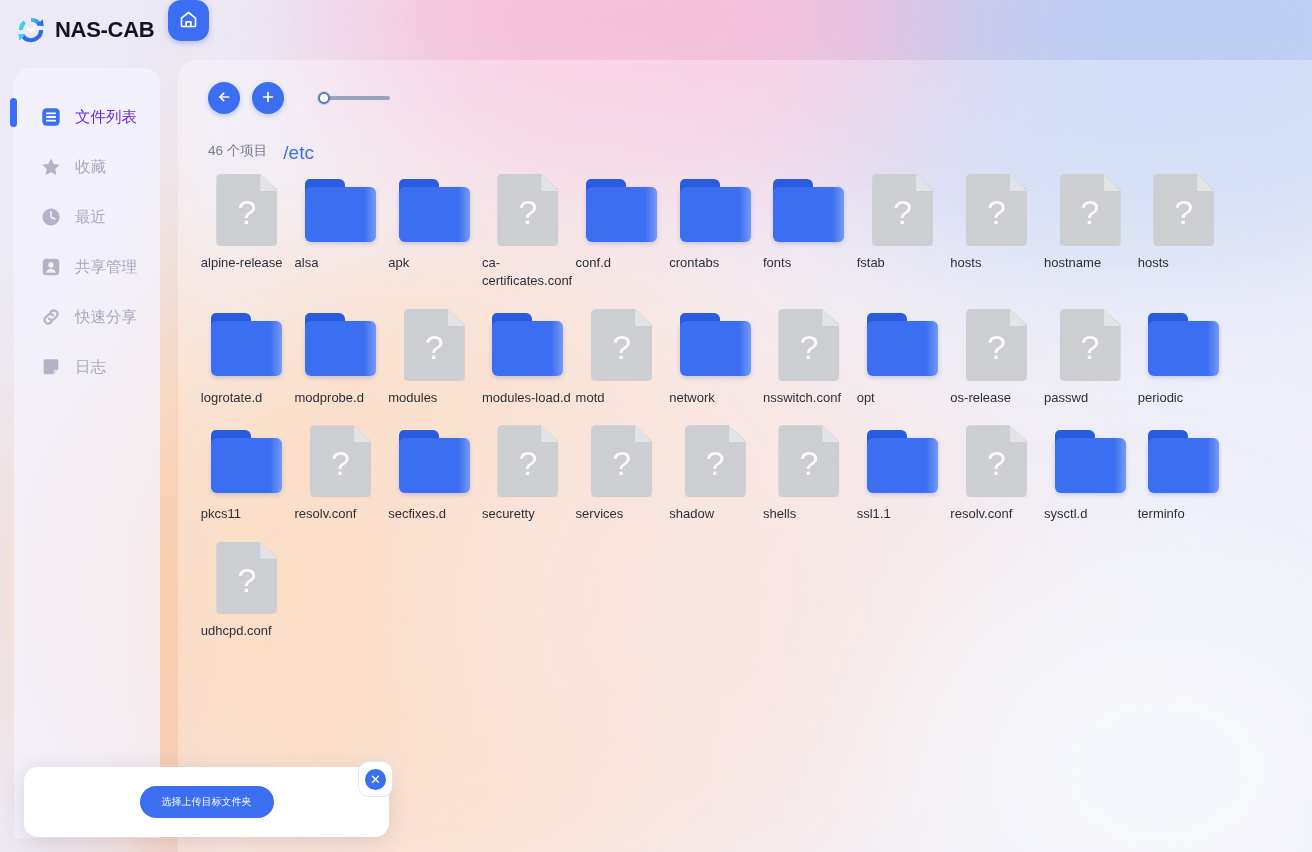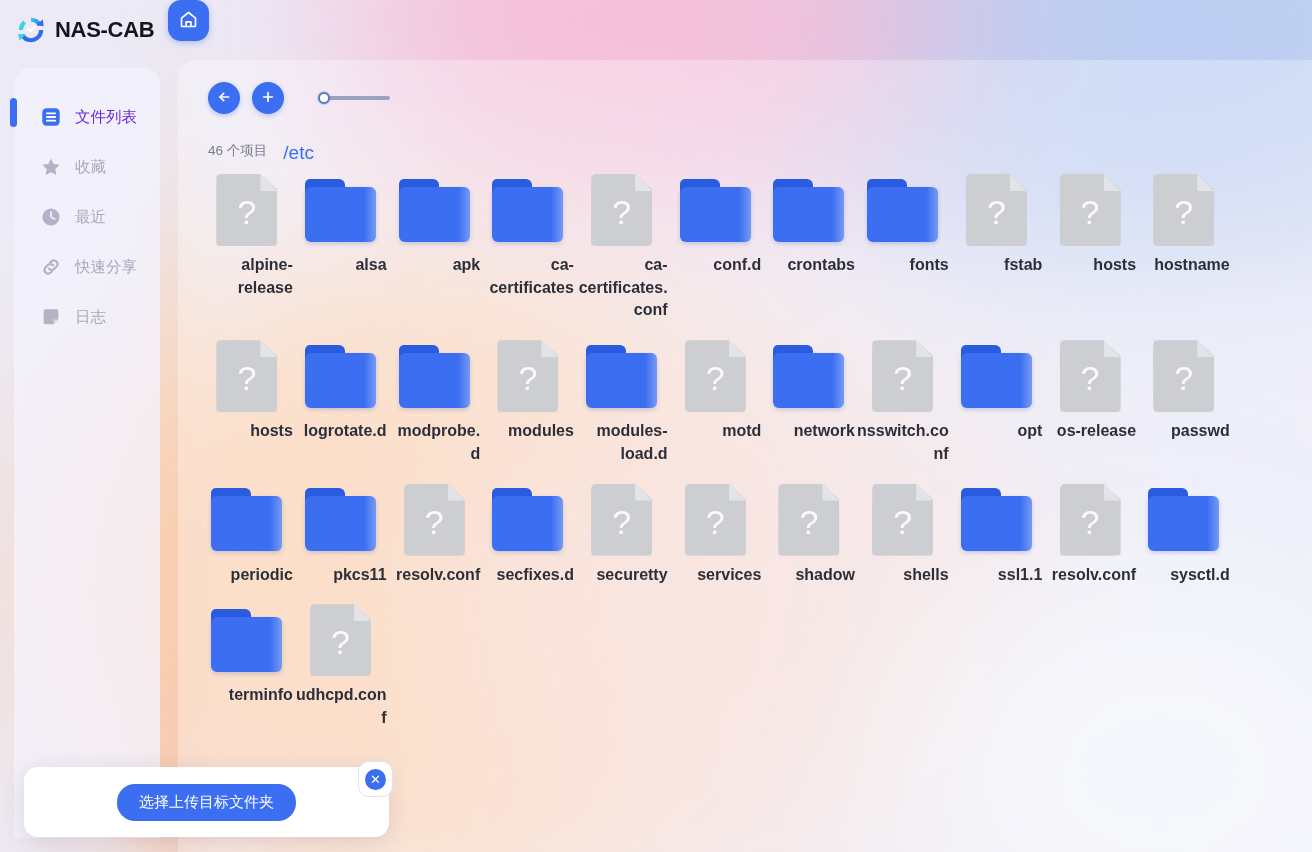--- a/index.html
+++ b/index.html
@@ -90,22 +90,22 @@
   .grid {
     position:absolute; left:22px; top:110px; width:1112px;
     display:flex; flex-wrap:wrap;
   }
   .tile {
     width:93.7px; display:flex; flex-direction:column; align-items:center;
     margin-bottom:14px; cursor:pointer; padding-top:4px;
   }
   .icon-box { width:72px; height:72px; position:relative; display:flex; align-items:center; justify-content:center; }
   .tile-label {
-    margin-top:8px; font-size:16px; color:#2c2f3a; text-align:right;
-    line-height:1.42; width:92px; word-break:break-word;font-weight:bold;
+    margin-top:8px; font-size:13px; color:#2c2f3a; text-align:left;
+    line-height:1.42; width:92px; word-break:break-word;
   }
   
   .folder { position:relative; width:71px; height:63px; }
   .folder .tab {
     position:absolute; left:0; top:0; width:40px; height:17px;
     background:#2a5ce0; border-radius:5px 6px 0 0;
   }
   .folder .body {
     position:absolute; left:0; top:8px; width:71px; height:55px;
     background:#3b6ef0; border-radius:6px;
@@ -136,21 +136,21 @@
   
   .upload-panel {
     position:absolute; left:24px; top:767px; width:365px; height:70px;
     background:#fff; border-radius:14px;
     box-shadow:0 4px 22px rgba(80,70,120,.16);
     display:flex; align-items:center; justify-content:center;
     z-index:8;
   }
   .upload-btn {
     background:#3b6ef0; color:#fff; border:none; cursor:pointer;
-    font-size:15px; padding:9px 22px; border-radius:18px; font-weight:500;
+    font-size:10px; padding:9px 22px; border-radius:18px; font-weight:500;
     font-family:"Liberation Sans", sans-serif;
   }
   .close-wrap {
     position:absolute; left:358px; top:761px; width:35px; height:36px;
     background:#fff; border:1px solid #e4e4ee; border-radius:11px;
     display:flex; align-items:center; justify-content:center; z-index:9; cursor:pointer;
   }
   .close-circ {
     width:21px; height:21px; border-radius:50%; background:#3b6ef0;
     display:flex; align-items:center; justify-content:center;
@@ -227,20 +227,30 @@
   <div class="nav-item">
     <span class="nav-icon">
       <svg width="22" height="22" viewBox="0 0 24 24">
         <circle cx="12" cy="12" r="9.4" fill="#b4b3c6"></circle>
         <path d="M12 6.6V12l4 2.2" stroke="#f1f0f7" stroke-width="1.9" fill="none" stroke-linecap="round"></path>
       </svg>
     </span>
     <span class="nav-label">最近</span>
   </div>
 
+  <div class="nav-item">
+    <span class="nav-icon">
+      <svg width="22" height="22" viewBox="0 0 24 24">
+        <rect x="3" y="3" width="18" height="18" rx="4.2" fill="#b4b3c6"></rect>
+        <circle cx="12" cy="9.8" r="2.9" fill="#f1f0f7"></circle>
+        <path d="M6.6 18.4c.9-3 2.9-4.4 5.4-4.4s4.5 1.4 5.4 4.4z" fill="#f1f0f7"></path>
+      </svg>
+    </span>
+    <span class="nav-label">共享管理</span>
+  </div>
 
   <div class="nav-item">
     <span class="nav-icon">
       <svg width="22" height="22" viewBox="0 0 24 24" fill="none" stroke="#b4b3c6" stroke-width="2.3" stroke-linecap="round">
         <path d="M9.7 13.8a4 4 0 0 0 5.7.3l2.6-2.5a4 4 0 0 0-5.6-5.7l-1.3 1.3"></path>
         <path d="M14.3 10.2a4 4 0 0 0-5.7-.3L6 12.4a4 4 0 0 0 5.6 5.7l1.3-1.3"></path>
       </svg>
     </span>
     <span class="nav-label">快速分享</span>
   </div>
@@ -312,30 +322,20 @@
           <div class="folder">
             <div class="tab"></div>
             <div class="body"></div>
             <div class="sheen"></div>
           </div>
         </div>
         <div class="tile-label">apk</div>
       </div>
       <div class="tile">
         <div class="icon-box">
-          <div class="folder">
-            <div class="tab"></div>
-            <div class="body"></div>
-            <div class="sheen"></div>
-          </div>
-        </div>
-        <div class="tile-label">ca-certificates</div>
-      </div>
-      <div class="tile">
-        <div class="icon-box">
           <div class="file">
             <div class="sheet"></div>
             <div class="fold"></div>
             <div class="qmark">?</div>
           </div>
         </div>
         <div class="tile-label">ca-certificates.conf</div>
       </div>
       <div class="tile">
         <div class="icon-box">

